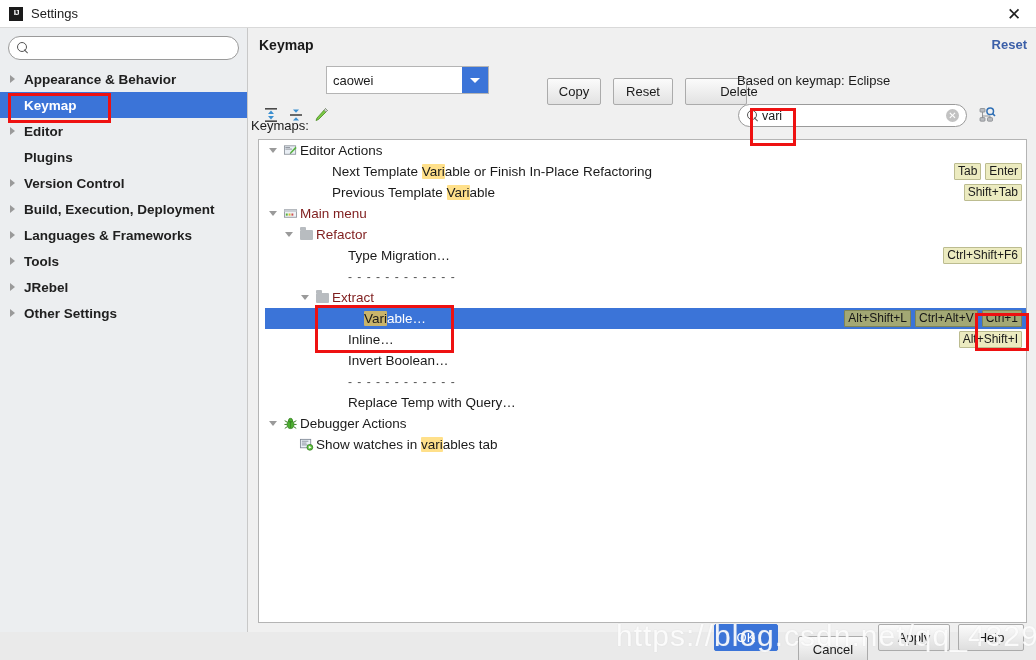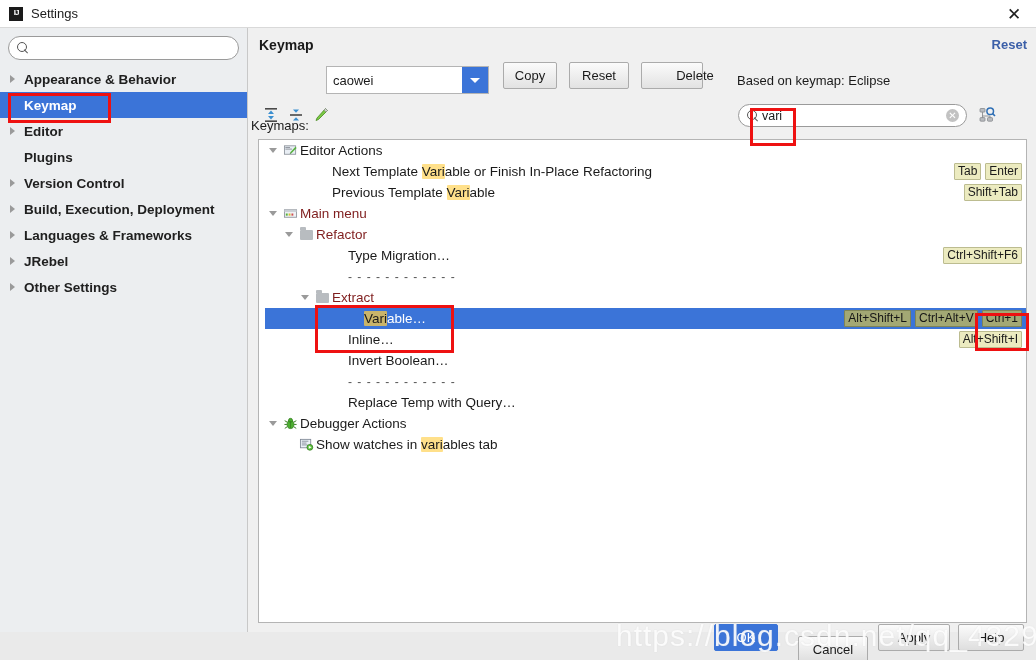--- a/index.html
+++ b/index.html
@@ -95,25 +95,25 @@
   }
   .combo .val { font-size:13px; padding-left:6px; color:#1a1a1a; flex:1; }
   .combo .arrowbtn {
     width:26px; height:26px; background:#3b74d8; display:flex; align-items:center; justify-content:center;
   }
   .combo .arrowbtn .tri {
     width:0; height:0; border-top:5px solid #fff;
     border-left:5px solid transparent; border-right:5px solid transparent;
   }
   .btn {
-    position:absolute; top:0; height:27px;
+    position:absolute; top:16px; height:27px;
     background:linear-gradient(#fbfbfb,#e2e2e2);
     border:1px solid #ababab; border-radius:2px;
     font-family:"Liberation Sans", sans-serif; font-size:13px; color:#1a1a1a;
-    display:flex; align-items:center; justify-content:center; cursor:pointer;
+    display:flex; align-items:center; justify-content:center; cursor:pointer;margin-left:44px;
   }
   .btn-copy   { left:254px; width:54px; }
   .btn-reset2 { left:320px; width:60px; }
   .btn-delete { left:392px; width:62px;padding-left:46px; }
   .based-on { position:absolute; left:488px; top:11px; font-size:13px; color:#1a1a1a; }
 
   .rp-row2 { position:relative; height:32px; }
   .ticon { position:absolute; top:6px; width:18px; height:18px; cursor:pointer; }
   .ic-expand { left:13px; }
   .ic-collapse { left:38px; }
@@ -255,20 +255,26 @@
             <span class="tl-arrow">
               <i class="tri"></i>
             </span>
             <span class="tl-label">Build, Execution, Deployment</span>
           </div>
           <div class="tl-item">
             <span class="tl-arrow">
               <i class="tri"></i>
             </span>
             <span class="tl-label">Languages &amp; Frameworks</span>
+          </div>
+          <div class="tl-item">
+            <span class="tl-arrow">
+              <i class="tri"></i>
+            </span>
+            <span class="tl-label">Tools</span>
           </div>
           <div class="tl-item">
             <span class="tl-arrow">
               <i class="tri"></i>
             </span>
             <span class="tl-label">JRebel</span>
           </div>
           <div class="tl-item">
             <span class="tl-arrow">
               <i class="tri"></i>

